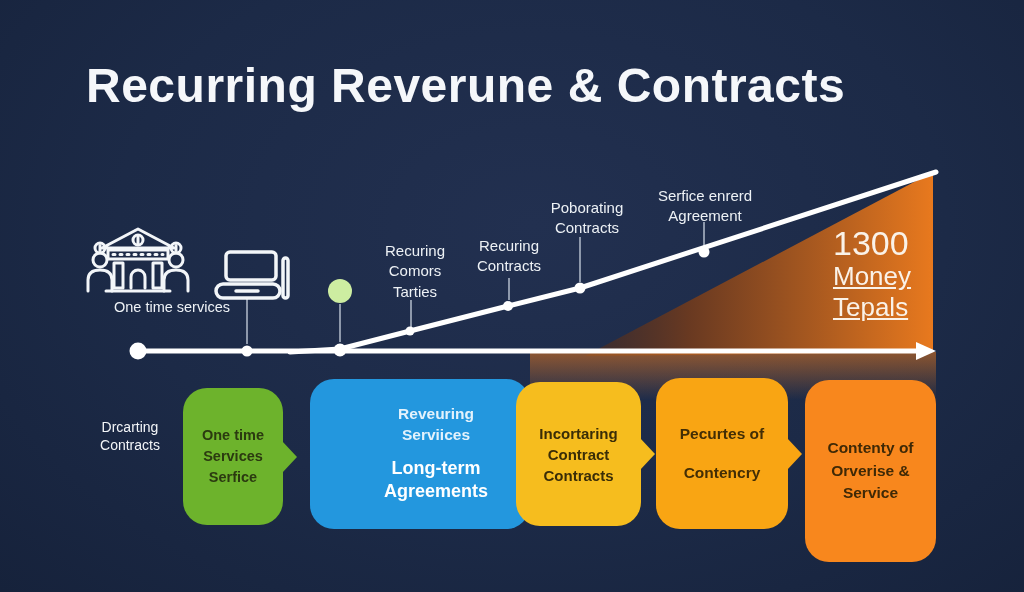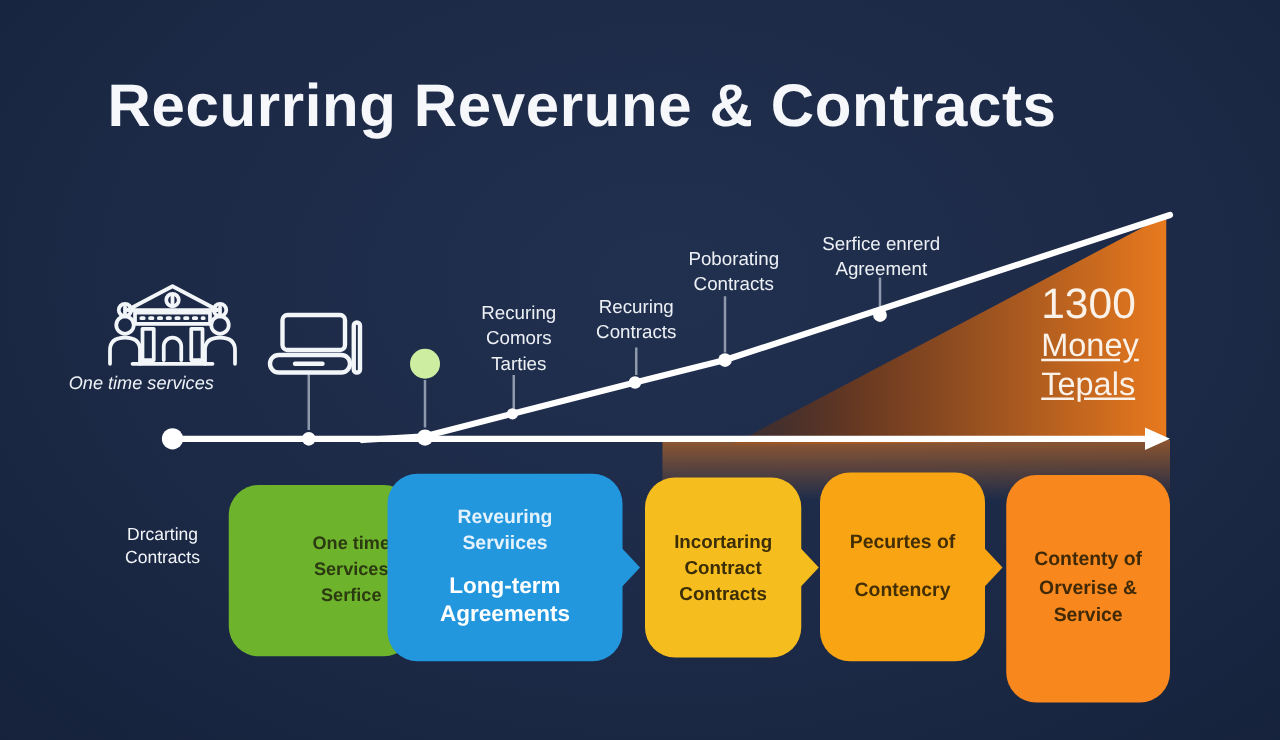--- a/index.html
+++ b/index.html
@@ -22,22 +22,22 @@
   }
   
   .diagram-svg{left:0;top:0;z-index:1;}
   
   .tl-label{
     z-index:2;text-align:center;color:#edf1f5;
     font-size:15px;line-height:1.36;font-weight:500;
     transform:translateX(-50%);white-space:nowrap;
   }
   .one-time{
-    left:55px;top:299px;width:175px;text-align:left;
-    color:#eef2f6;font-size:14.5px;font-weight:500;z-index:2;font-style:italic;
+    left:55px;top:299px;width:175px;text-align:right;
+    color:#eef2f6;font-size:14.5px;font-weight:500;z-index:2;
   }
   .peak-stat{
     left:872px;top:225px;transform:translateX(-50%);
     z-index:2;text-align:left;color:#faf2e8;white-space:nowrap;
   }
   .peak-stat .big{font-size:34px;line-height:36px;font-weight:500;}
   .peak-stat .med{font-size:26px;line-height:31px;font-weight:500;text-decoration:underline;}
   .left-caption{
     left:130px;top:419px;transform:translateX(-50%);
     z-index:2;text-align:center;color:#f3f5f8;
@@ -48,23 +48,23 @@
     z-index:3;border-radius:24px;
     display:flex;flex-direction:column;align-items:center;justify-content:center;
     text-align:center;font-weight:600;
   }
   .stage-box .ln{display:block;}
   .chev{
     position:absolute;right:-14px;top:50%;transform:translateY(-50%);
     width:0;height:0;border-top:16px solid transparent;border-bottom:16px solid transparent;
   }
   .box1{left:183px;top:388px;width:100px;height:137px;background:#6db32c;
-        color:#2b3a10;font-size:14.5px;line-height:1.45;padding-left:48px;}
+        color:#2b3a10;font-size:14.5px;line-height:1.45;}
   .box1 .chev{border-left:15px solid #6db32c;}
-  .box2{left:310px;top:379px;width:188px;height:150px;background:#2397de;color:#ffffff;}
+  .box2{left:310px;top:379px;width:188px;height:150px;background:#2397de;color:#ffffff;padding-left:32px;}
   .box2 .top-lines{font-size:15.5px;line-height:1.3;color:#e3f2fc;margin-bottom:12px;}
   .box2 .main-lines{font-size:18px;line-height:1.3;color:#ffffff;}
   .box2 .chev{border-left:15px solid #2397de;}
   .box3{left:516px;top:382px;width:125px;height:144px;background:#f6bd1e;
         color:#3a2d07;font-size:15px;line-height:1.4;}
   .box3 .chev{border-left:15px solid #f6bd1e;}
   .box4{left:656px;top:378px;width:132px;height:151px;background:#f9a513;
         color:#432e05;font-size:15.5px;line-height:1.45;gap:16px;}
   .box4 .chev{border-left:15px solid #f9a513;}
   .box5{left:805px;top:380px;width:131px;height:182px;background:#f8871d;

